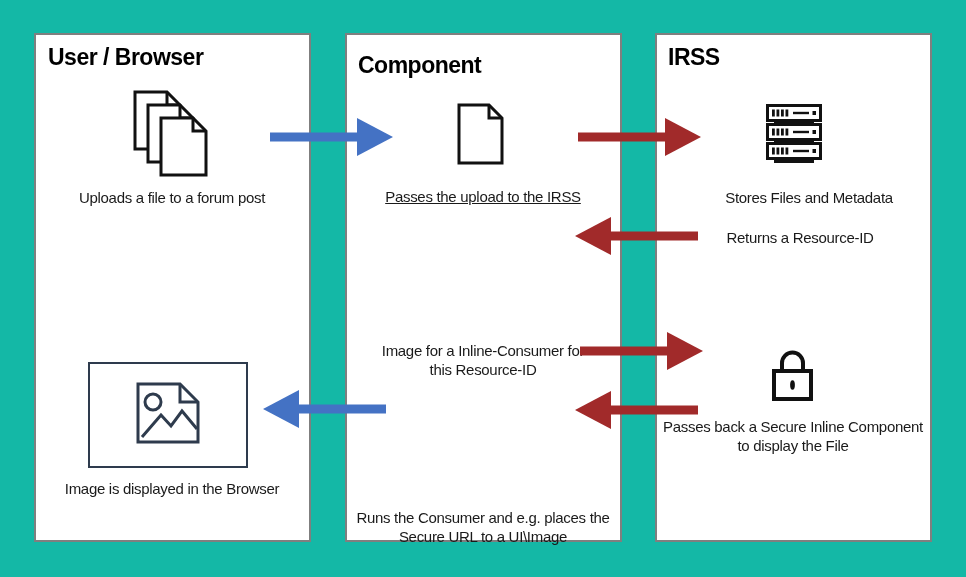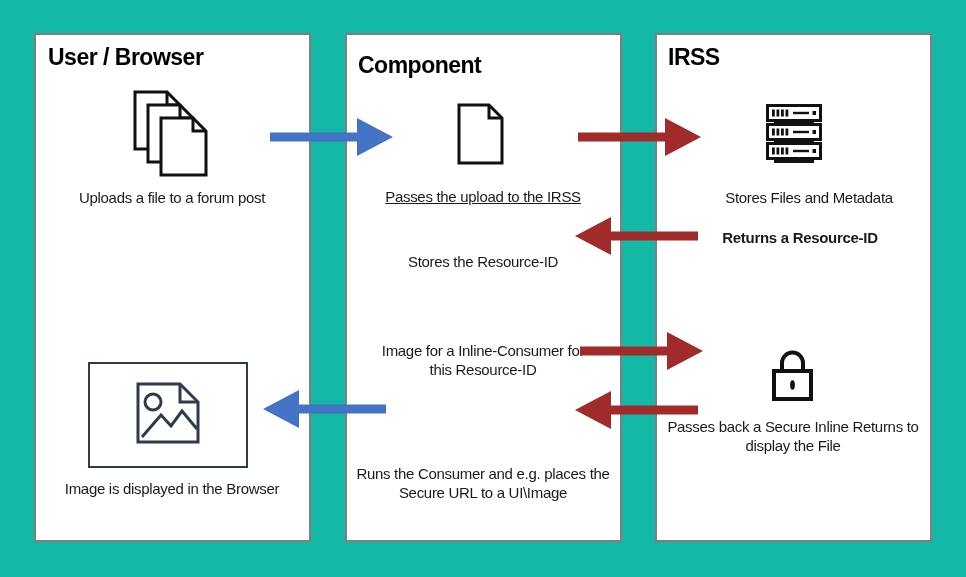--- a/index.html
+++ b/index.html
@@ -210,25 +210,24 @@
       <polygon points="87,1 123,20 87,39" fill="currentColor"></polygon>
     </svg>
   </div>
 
   <div class="label" style="left:172px; top:188px;">Uploads a file to a forum post</div>
 
   <div class="label" style="left:483px; top:187px;text-decoration:underline;">Passes the upload to the IRSS</div>
 
   <div class="label" style="left:809px; top:188px;">Stores Files and Metadata</div>
 
-  <div class="label" style="left:800px; top:228px;font-weight:bold;">Returns a Resource-ID</div>
-
-  <div class="label" style="left:483px; top:252px;">Stores the Resource-ID</div>
+  <div class="label" style="left:800px; top:228px;">Returns a Resource-ID</div>
+
 
   <div class="label wrap" style="left:483px; top:341px; width:205px;">Image for a Inline-Consumer for this Resource-ID</div>
 
-  <div class="label wrap" style="left:793px; top:417px; width:262px;">Passes back a Secure Inline Returns to display the File</div>
+  <div class="label wrap" style="left:793px; top:417px; width:262px;">Passes back a Secure Inline Component to display the File</div>
 
   <div class="label" style="left:172px; top:479px;">Image is displayed in the Browser</div>
 
-  <div class="label wrap" style="left:483px; top:464px; width:278px;">Runs the Consumer and e.g. places the Secure URL to a UI\Image</div>
+  <div class="label wrap" style="left:483px; top:508px; width:278px;">Runs the Consumer and e.g. places the Secure URL to a UI\Image</div>
 
 </div>
 
 </body></html>

